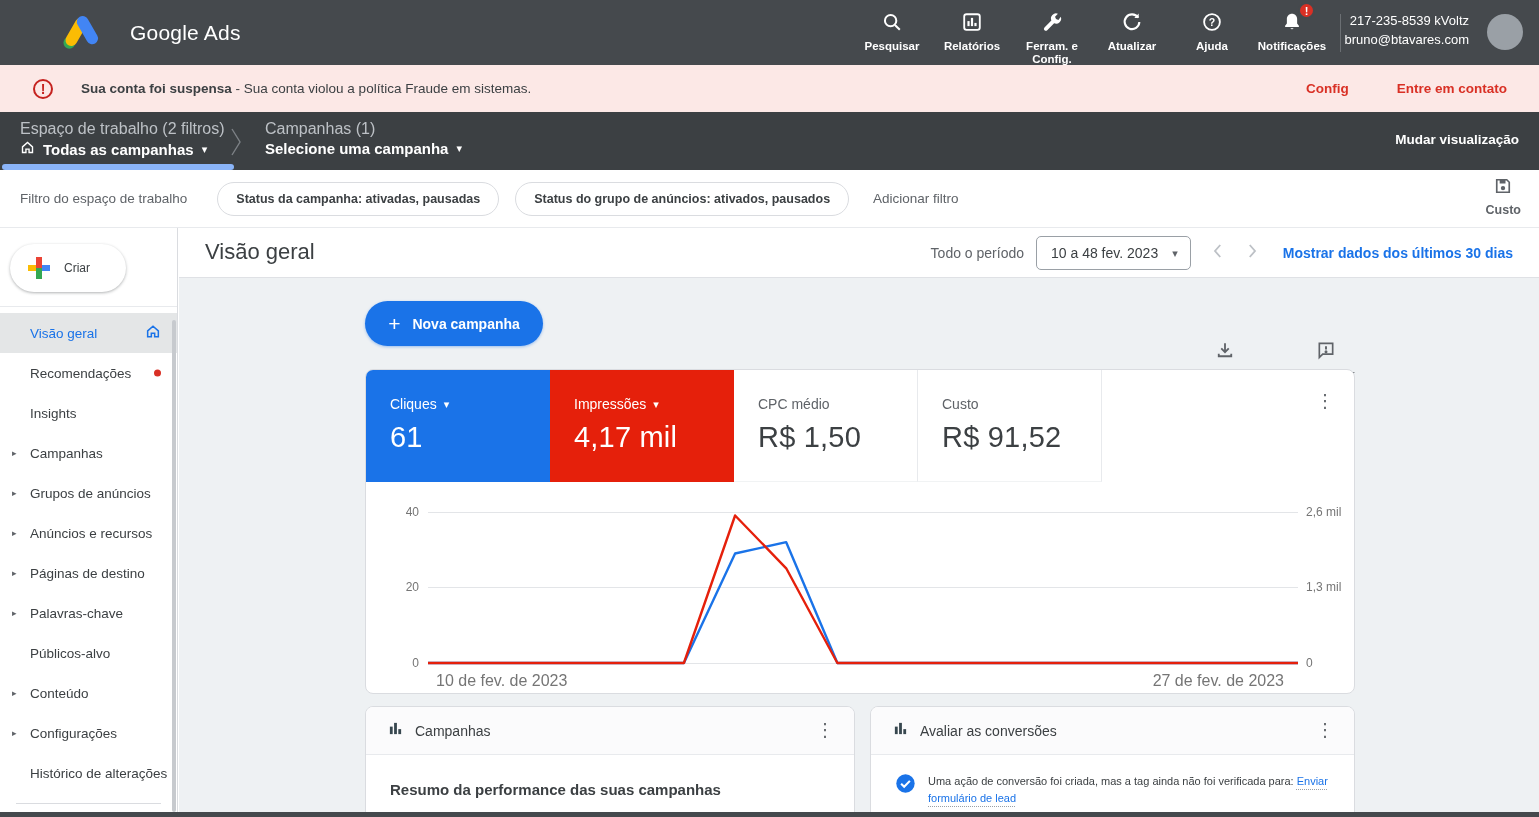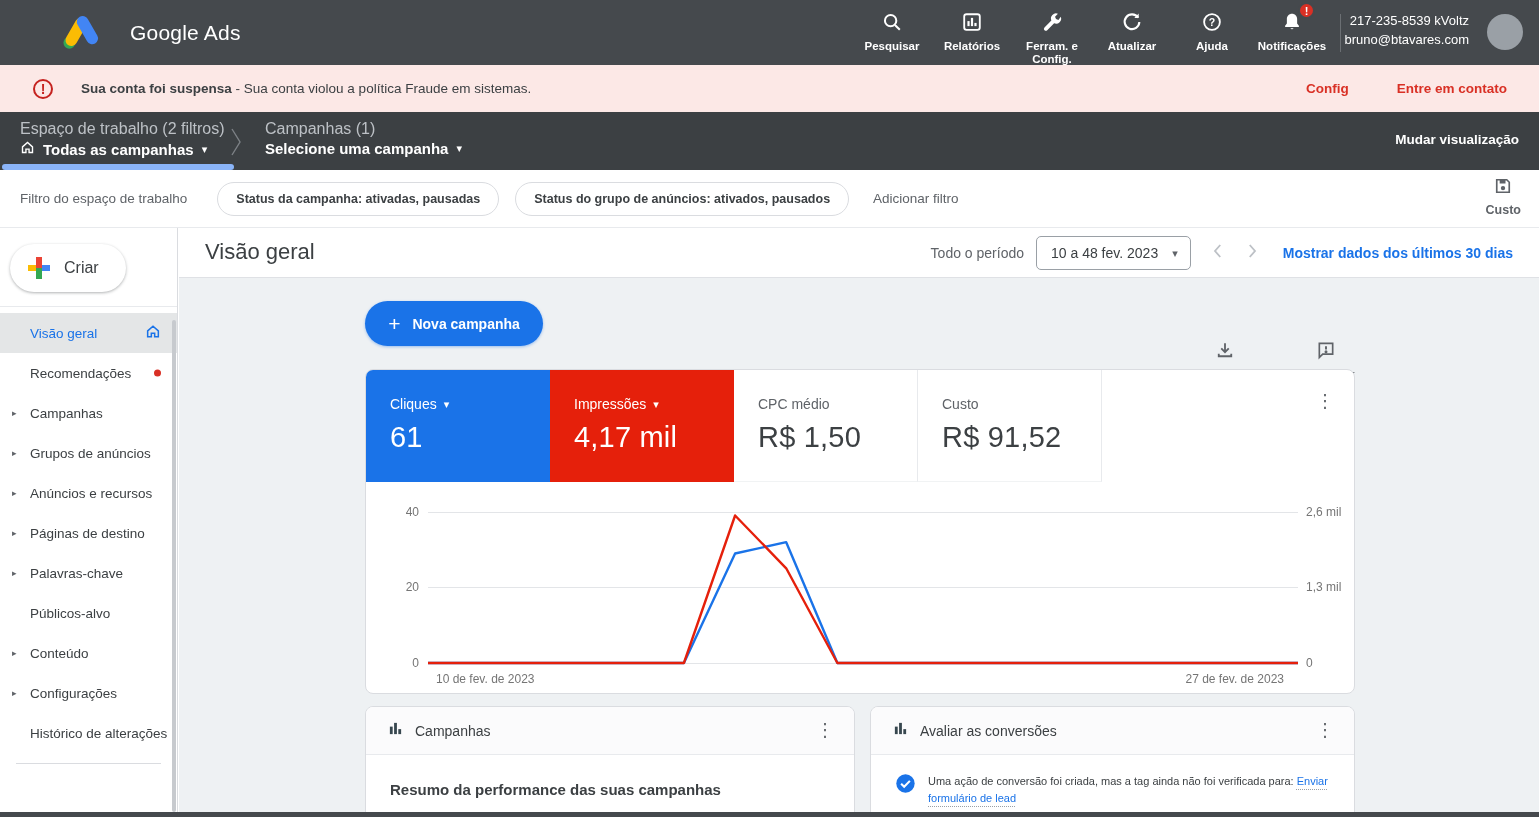--- a/index.html
+++ b/index.html
@@ -52,21 +52,21 @@
   
   .sidebar { position:absolute; left:0; top:228px; width:178px; height:584px; background:#fff; border-right:1px solid #dadce0; }
   .create-wrap { padding:16px 0 14px 10px; border-bottom:1px solid #e8eaed; }
   .create-btn { width:116px; height:48px; background:#fff; border-radius:24px; box-shadow:0 1px 3px rgba(60,64,67,.4); display:flex; align-items:center; gap:14px; padding-left:18px; cursor:pointer; }
   .gplus { position:relative; width:22px; height:22px; }
   .gplus span { position:absolute; }
   .gplus .h1 { left:0; top:8px; width:11px; height:6px; background:#fbbc04; }
   .gplus .h2 { left:11px; top:8px; width:11px; height:6px; background:#4285f4; }
   .gplus .v1 { left:8px; top:0; width:6px; height:11px; background:#ea4335; }
   .gplus .v2 { left:8px; top:11px; width:6px; height:11px; background:#34a853; }
-  .create-label { font-size:16px; color:#3c4043; }
+  .create-label { font-size:12px; color:#3c4043; }
   .side-list { margin-top:6px; }
   .side-item { position:relative; height:40px; display:flex; align-items:center; padding-left:30px; font-size:13.5px; color:#3c4043; cursor:pointer; }
   .side-item .tri { position:absolute; left:12px; top:50%; transform:translateY(-50%); font-size:9px; color:#5f6368; }
   .side-item.selected { background:#e4e6e7; color:#1a73e8; }
   .side-item.selected .home-ic { position:absolute; right:16px; top:50%; transform:translateY(-50%); color:#1a73e8; }
   .red-dot { position:absolute; right:16px; top:50%; transform:translateY(-50%); width:7px; height:7px; border-radius:50%; background:#d93025; }
   .side-divider { margin:10px 16px 0 16px; border-top:1px solid #dadce0; }
   .side-scroll { position:absolute; right:1px; top:92px; width:4px; height:492px; background:#c7cace; border-radius:2px; cursor:pointer; }
 
   
@@ -99,21 +99,21 @@
   .metric-cell.plain .metric-value { color:#3c4043; }
   .card-menu { position:absolute; right:22px; color:#5f6368; font-size:18px; cursor:pointer; line-height:14px; letter-spacing:0; width:16px; text-align:center; }
   .overview-menu { top:24px; }
 
   .chart-area { position:absolute; left:0; top:120px; width:990px; height:213px; }
   .gridline { position:absolute; left:62px; width:870px; height:1px; background:#e3e5e8; }
   .axis-l { position:absolute; width:48px; text-align:right; font-size:12px; color:#757575; left:5px; transform:translateY(-50%); }
   .axis-r { position:absolute; font-size:12px; color:#757575; left:940px; transform:translateY(-50%); }
   .plot { position:absolute; left:62px; top:22px; width:870px; height:151px; }
   .plot svg { width:100%; height:100%; display:block; overflow:visible; }
-  .xdate { position:absolute; top:182px; font-size:12px; color:#757575; }
+  .xdate { position:absolute; top:182px; font-size:16px; color:#757575; }
   .xdate.start { left:70px; }
   .xdate.end { right:72px; }
 
   .cards-row { display:flex; gap:15px; margin-top:12px; }
   .mini-card { position:relative; background:#fff; border:1px solid #dadce0; border-radius:8px; height:150px; overflow:hidden; }
   .mini-card.c1 { width:490px; }
   .mini-card.c2 { width:485px; }
   .mini-head { height:48px; background:#fbfbfc; border-bottom:1px solid #e8eaed; display:flex; align-items:center; padding-left:22px; gap:12px; }
   .mini-head svg { width:15px; height:15px; }
   .mini-title { font-size:14px; color:#3c4043; }
@@ -283,20 +283,23 @@
       <span>Visão geral</span>
       <span class="home-ic">
         <svg width="16" height="16" viewBox="0 0 24 24" fill="none" stroke="#1a73e8" stroke-width="2.3">
             <path d="M4 11 L12 4 l8 7 v9 h-5.5 v-5.5 h-5 V20 H4 z"></path>
           </svg>
       </span>
     </div>
     <div class="side-item">
       <span>Recomendações</span>
       <span class="red-dot"></span>
+    </div>
+    <div class="side-item">
+      <span>Insights</span>
     </div>
     <div class="side-item">
       <span class="tri">▸</span>
       <span>Campanhas</span>
     </div>
     <div class="side-item">
       <span class="tri">▸</span>
       <span>Grupos de anúncios</span>
     </div>
     <div class="side-item">

